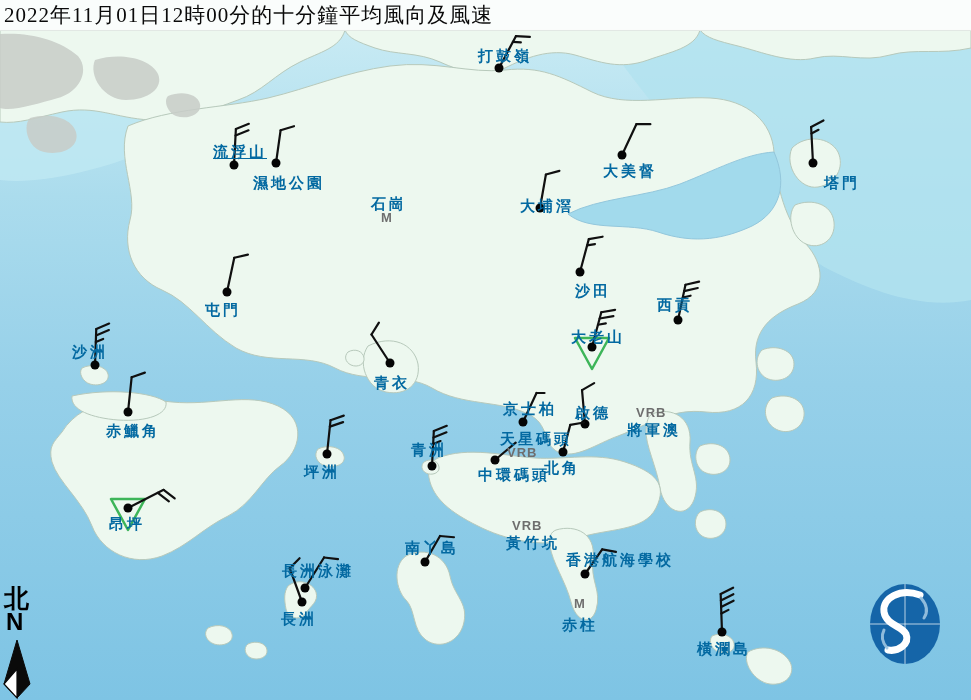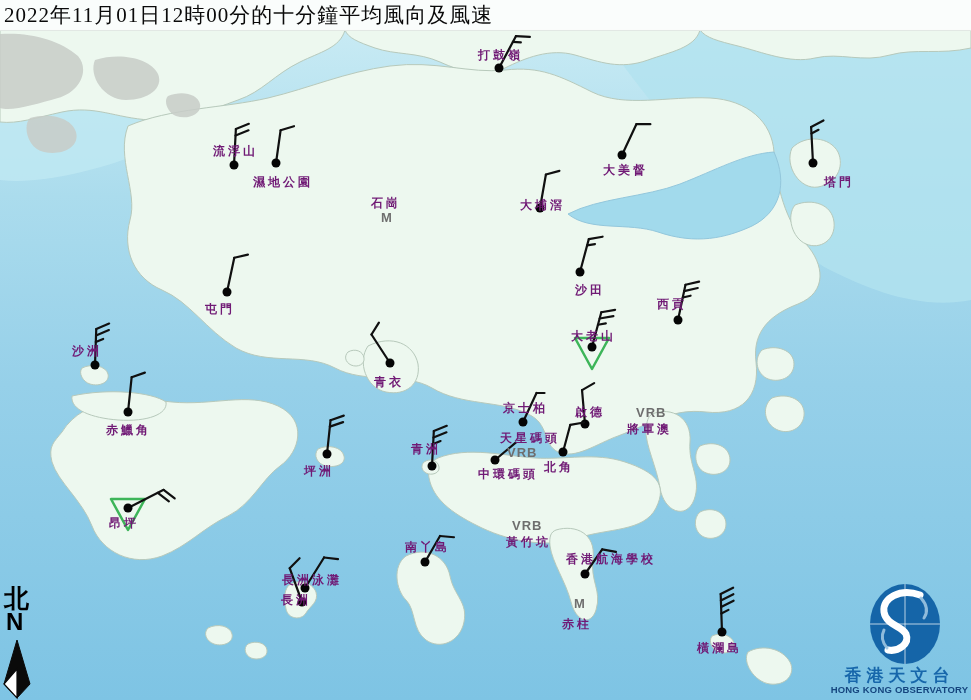--- a/index.html
+++ b/index.html
@@ -3,21 +3,21 @@
 <meta charset="utf-8">
 <style>
   html,body{margin:0;padding:0;background:#dfeff5;}
   #screen{position:relative;width:971px;height:700px;overflow:hidden;
           font-family:"Liberation Serif",serif;}
   #map-svg{position:absolute;left:0;top:0;}
   #title-bar{position:absolute;left:0;top:0;width:971px;height:30px;
              background:rgba(252,253,252,0.96);border-bottom:1px solid rgba(180,195,185,.35);}
   #title-text{position:absolute;left:4px;top:1px;font-size:21px;color:#0a0a0a;
               letter-spacing:1px;white-space:nowrap;font-family:"Liberation Serif",serif;}
-  .station-label{position:absolute;color:#701a75;font-size:12px;letter-spacing:3px;
+  .station-label{position:absolute;color:#0369a1;font-size:15px;letter-spacing:3px;
                  white-space:nowrap;font-weight:600;font-family:"Liberation Serif",serif;}
   .marker-text{position:absolute;color:#6e6e6e;font-size:13px;font-weight:bold;
                font-family:"Liberation Sans",sans-serif;letter-spacing:1px;}
   #compass{position:absolute;left:0;top:582px;width:40px;height:118px;}
   #compass-zh{position:absolute;left:4px;top:0;font-size:25px;font-weight:bold;color:#000;}
   #compass-n{position:absolute;left:6px;top:26px;font-size:24px;font-weight:bold;
              color:#000;font-family:"Liberation Sans",sans-serif;}
   #logo{position:absolute;left:828px;top:584px;width:143px;height:116px;text-align:center;}
   #logo-zh{position:absolute;left:0;top:80px;width:143px;font-size:17px;font-weight:bold;
            color:#1767ab;letter-spacing:5px;font-family:"Liberation Serif",serif;}
@@ -243,21 +243,21 @@
       <path d="M921,598 C928,606 928,612 924,618 M887,648 C882,642 881,636 884,630" fill="none" stroke="#9cc4e0" stroke-width="3" stroke-linecap="round" opacity="0.9"></path>
     </g>
   </svg>
 
   <div id="title-bar">
     <div id="title-text">2022年11月01日12時00分的十分鐘平均風向及風速</div>
   </div>
 
   <div id="label-layer">
       <div class="station-label" style="left: 478px; top: 47px;">打鼓嶺</div>
-      <div class="station-label" style="left: 213px; top: 143px;">流浮山</div>
+      <div class="station-label" style="left: 213px; top: 143px; text-decoration: underline;">流浮山</div>
       <div class="station-label" style="left: 253px; top: 174px;">濕地公園</div>
       <div class="station-label" style="left: 603px; top: 162px;">大美督</div>
       <div class="station-label" style="left: 790px; top: 174px; margin-left: 34px;">塔門</div>
       <div class="station-label" style="left: 520px; top: 197px;">大埔滘</div>
       <div class="station-label" style="left: 560px; top: 282px; margin-left: 15px;">沙田</div>
       <div class="station-label" style="left: 205px; top: 301px;">屯門</div>
       <div class="station-label" style="left: 72px; top: 343px;">沙洲</div>
       <div class="station-label" style="left: 657px; top: 296px;">西貢</div>
       <div class="station-label" style="left: 571px; top: 328px;">大老山</div>
       <div class="station-label" style="left: 374px; top: 374px;">青衣</div>
@@ -267,35 +267,31 @@
       <div class="station-label" style="left: 544px; top: 459px;">北角</div>
       <div class="station-label" style="left: 478px; top: 466px;">中環碼頭</div>
       <div class="station-label" style="left: 500px; top: 430px;">天星碼頭</div>
       <div class="marker-text" style="left: 507px; top: 445px;">VRB</div>
       <div class="station-label" style="left: 304px; top: 463px;">坪洲</div>
       <div class="station-label" style="left: 411px; top: 441px;">青洲</div>
       <div class="station-label" style="left: 109px; top: 515px;">昂坪</div>
       <div class="station-label" style="left: 405px; top: 539px;">南丫島</div>
       <div class="station-label" style="left: 506px; top: 534px;">黃竹坑</div>
       <div class="marker-text" style="left: 512px; top: 518px;">VRB</div>
-      <div class="station-label" style="left: 282px; top: 562px; margin-top: 10px;">長洲泳灘</div>
-      <div class="station-label" style="left: 281px; top: 592px; text-align: center;">長洲</div>
+      <div class="station-label" style="left: 282px; top: 562px;">長洲泳灘</div>
+      <div class="station-label" style="left: 281px; top: 610px; text-align: center;">長洲</div>
       <div class="station-label" style="left: 566px; top: 551px;">香港航海學校</div>
       <div class="station-label" style="left: 562px; top: 616px; text-align: right;">赤柱</div>
       <div class="marker-text" style="left: 574px; top: 596px;">M</div>
       <div class="station-label" style="left: 697px; top: 640px;">橫瀾島</div>
       <div class="station-label" style="left: 371px; top: 195px;">石崗</div>
       <div class="marker-text" style="left: 381px; top: 210px;">M</div>
       <div class="station-label" style="left: 627px; top: 421px;">將軍澳</div>
       <div class="marker-text" style="left: 636px; top: 405px;">VRB</div>
     </div>
 
   <div id="compass">
     <div id="compass-zh">北</div>
     <div id="compass-n">N</div>
   </div>
 
-  <div id="logo">
-    <div id="logo-zh">香港天文台</div>
-    <div id="logo-en">HONG KONG OBSERVATORY</div>
-  </div>
 
 </div>
 
 </body></html>

